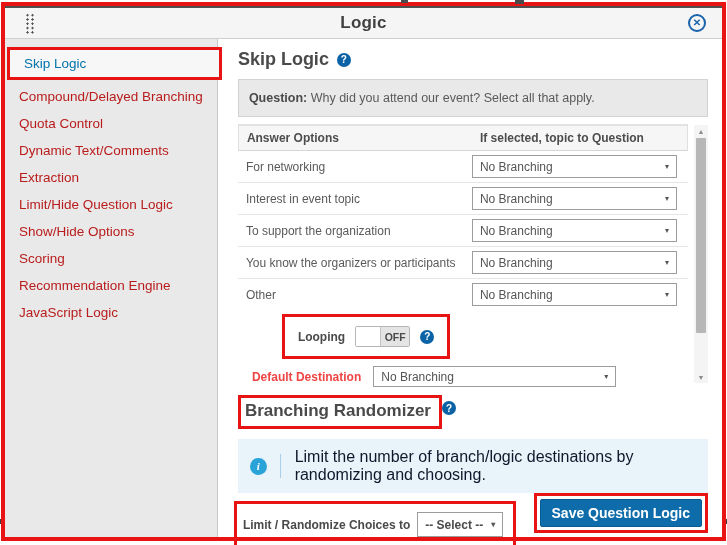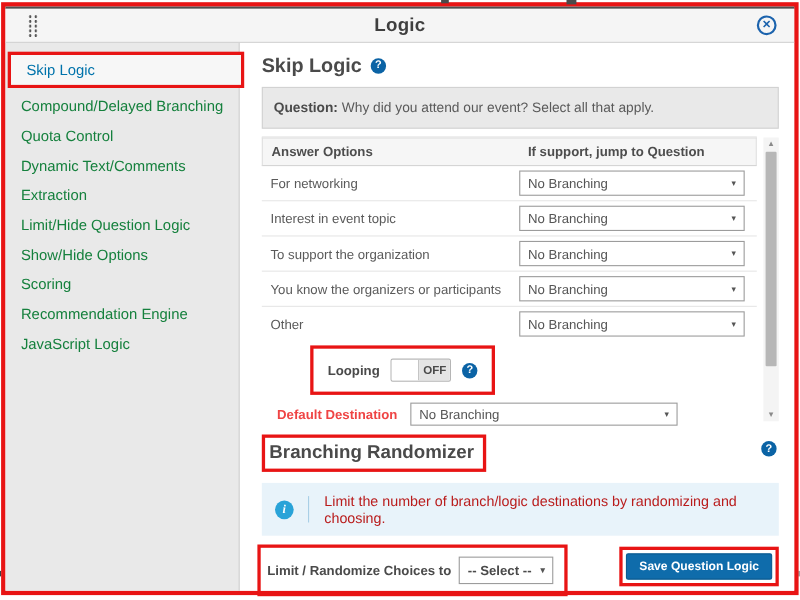--- a/index.html
+++ b/index.html
@@ -25,21 +25,21 @@
                background-size:5px 4.3px; }
   .modal-title { position:absolute; left:0; right:0; text-align:center; font-size:17px; color:#3f3f3f; font-weight:600; letter-spacing:.2px; }
   .close-btn { position:absolute; right:16px; top:6px; width:18px; height:18px; border:2px solid #1c63ad;
                border-radius:50%; color:#1c63ad; font-size:10px; font-weight:bold; display:flex;
                align-items:center; justify-content:center; cursor:pointer; line-height:1; }
 
   .modal-body { flex:1; display:flex; min-height:0; }
 
   
   .sidebar { flex:0 0 201px; background:#e9e9e9; border-right:1px solid #c9c9c9; padding-top:7px; position:relative; }
-  .side-item { font-size:13.5px; color:#15803d; padding:6px 14px; cursor:pointer; white-space:nowrap; }
+  .side-item { font-size:13.5px; color:#b91c1c; padding:6px 14px; cursor:pointer; white-space:nowrap; }
   .side-item.active { color:#0073ab; background:#f7f7f7; }
   .anno-side { border:3px solid #e81414; margin:1px -5px 3px 2px; position:relative; z-index:3; background:#f7f7f7; }
 
   
   .content { flex:1; background:#fff; padding:8px 14px 0 20px; position:relative; min-width:0; }
 
   .sec-title-row { display:flex; align-items:center; gap:8px; margin-top:2px; }
   .sec-title { font-size:18px; font-weight:bold; color:#4a4a4a; }
   .help-ic { display:inline-flex; width:14px; height:14px; border-radius:50%; background:#0b63a5; color:#fff;
              font-size:10px; font-weight:bold; align-items:center; justify-content:center; flex:0 0 auto; }
@@ -72,41 +72,41 @@
 
   .dd-row { display:flex; align-items:center; margin:7px 0 0 14px; gap:12px; }
   .dd-label { font-size:12px; font-weight:bold; color:#ef4444; }
   .dd-select { width:243px; height:21px; }
 
   .scrollbar { position:absolute; top:1px; right:0; width:14px; height:258px; background:#f4f4f4;
                display:flex; flex-direction:column; align-items:center; }
   .sb-arrow { flex:0 0 12px; font-size:7px; color:#8a8a8a; display:flex; align-items:center; justify-content:center; cursor:pointer; }
   .sb-thumb { width:10px; flex:1; margin:1px 0 38px 0; background:#b7b7b7; border-radius:1px; cursor:pointer; }
 
-  .rand-row { display:flex; align-items:flex-start; justify-content:space-between; margin-top:8px; }
+  .rand-row { display:flex; align-items:flex-start; justify-content:flex-start; margin-top:8px; }
   .rand-anno { border:3px solid #e81414; padding:3px 8px 5px 4px; }
   .rand-title { font-size:17px; font-weight:bold; color:#4a4a4a; }
   .rand-help { margin-top:6px; margin-right:2px; }
 
   .info-box { margin-top:10px; background:#e8f3fa; display:flex; align-items:center; padding:9px 12px; }
   .info-ic { width:17px; height:17px; border-radius:50%; background:#29a3d8; color:#fff; flex:0 0 auto;
              display:flex; align-items:center; justify-content:center; font-size:11px; font-style:italic;
              font-family:"Liberation Serif", serif; font-weight:bold; }
   .info-div { width:1px; height:24px; background:#a9cfe6; margin:0 14px 0 13px; }
-  .info-text { font-size:13px; color:#b91c1c; }
+  .info-text { font-size:16px; color:#0f172a; }
 
   .limit-anno { border:3px solid #e81414; display:inline-flex; align-items:center; gap:7px;
                 padding:8px 10px 8px 6px; margin-top:8px; margin-left:-4px; }
   .limit-label { font-size:12px; font-weight:bold; color:#4a4a4a; white-space:nowrap; }
   .limit-select { height:25px; font-weight:bold; color:#4a4a4a; gap:8px; }
 
   .save-row { position:absolute; right:14px; bottom:4px; }
   .save-anno { border:3px solid #e81414; padding:3px; }
   .save-btn { background:#0f6cab; border:1px solid #0a5b91; color:#fff; font-family:"Liberation Sans", sans-serif;
-              font-size:11px; font-weight:bold; padding:5px 11px; border-radius:2px; cursor:pointer; }
+              font-size:14px; font-weight:bold; padding:5px 11px; border-radius:2px; cursor:pointer; }
 </style>
 </head>
 <body>
 
 <div class="stage">
 
   <div class="top-mark" style="left:401px; top:0; width:7px; height:3px;"></div>
   <div class="top-mark" style="left:515px; top:0; width:9px; height:4px;"></div>
   <div class="bottom-strip"></div>
   <div class="bottom-gap"></div>
@@ -143,21 +143,21 @@
           <span class="sec-title">Skip Logic</span>
           <span class="help-ic">?</span>
         </div>
 
         <div class="question-bar"><b>Question:</b><span> Why did you attend our event? Select all that apply.</span></div>
 
         <div class="scrollwrap">
           <div class="tablebox">
             <div class="thead">
               <div class="th c1">Answer Options</div>
-              <div class="th c2">If support, jump to Question</div>
+              <div class="th c2">If selected, topic to Question</div>
             </div>
 
             <div class="trow">
               <div class="td1">For networking</div>
               <div class="td2">
                   <div class="select jump-select">
                     <span>No Branching</span>
                     <span class="caret">▾</span>
                   </div>
                 </div>

